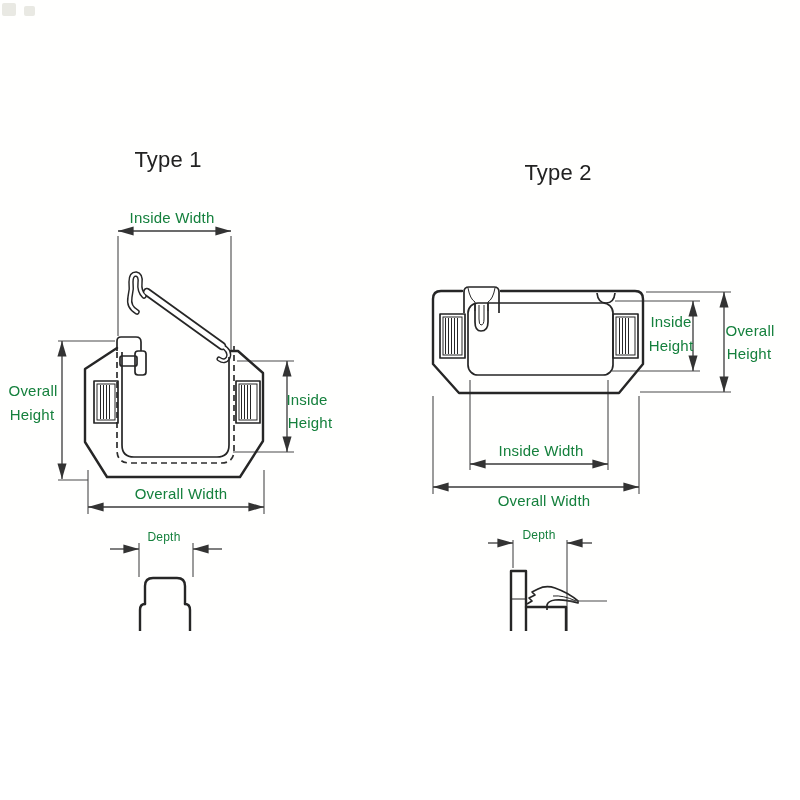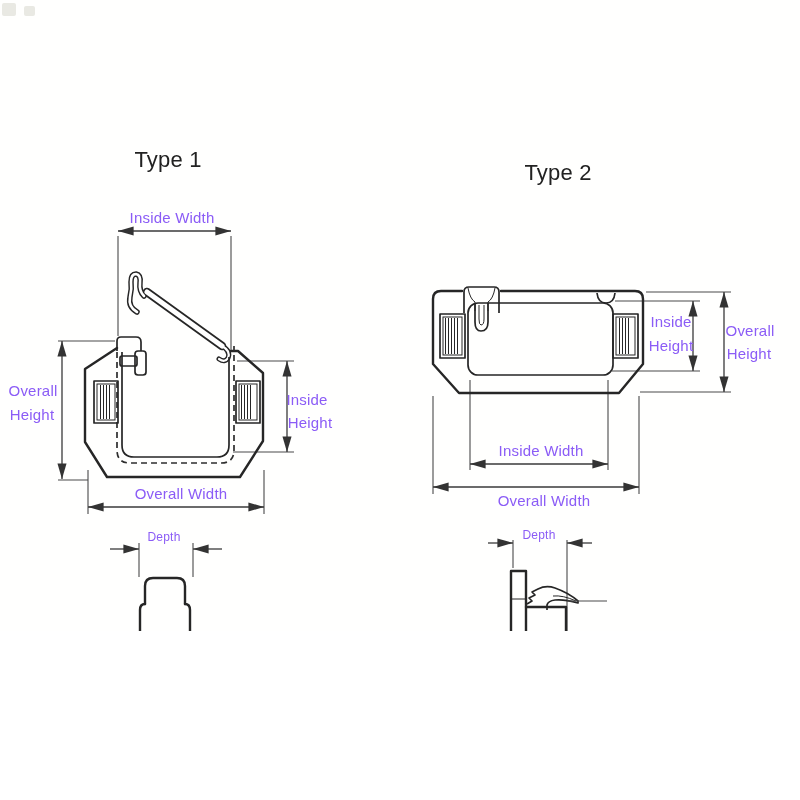--- a/index.html
+++ b/index.html
@@ -1,19 +1,19 @@
 <!DOCTYPE html>
 <html><head>
 <meta charset="utf-8">
 <style>
   html,body{margin:0;padding:0;background:#ffffff;}
   #canvas{position:relative;width:800px;height:631px;background:#fffffe;overflow:hidden;
           font-family:"Liberation Sans", sans-serif;color:#1c1c1c;}
   .lbl{position:absolute;transform:translate(-50%,-50%);white-space:nowrap;
-       font-size:15px;color:#8b5cf6;letter-spacing:.2px;}
+       font-size:15px;color:#15803d;letter-spacing:.2px;}
   .title{font-size:22px;color:#222;}
   .depth{font-size:12px;}
   svg{position:absolute;left:0;top:0;}
   .ol{stroke:#262626;stroke-width:2.4;fill:none;stroke-linejoin:round;stroke-linecap:round}
   .ol2{stroke:#262626;stroke-width:1.7;fill:none;stroke-linejoin:round}
   .thin{stroke:#262626;stroke-width:1;fill:none}
   .dim{stroke:#3a3a3a;stroke-width:1.3;fill:none}
   .ext{stroke:#4a4a4a;stroke-width:1.1;fill:none}
   .dash{stroke:#2e2e2e;stroke-width:1.7;fill:none;stroke-dasharray:6 4}
   .cl{stroke:#3a3a3a;stroke-width:1.2;fill:none;stroke-dasharray:8 3 2 3}

